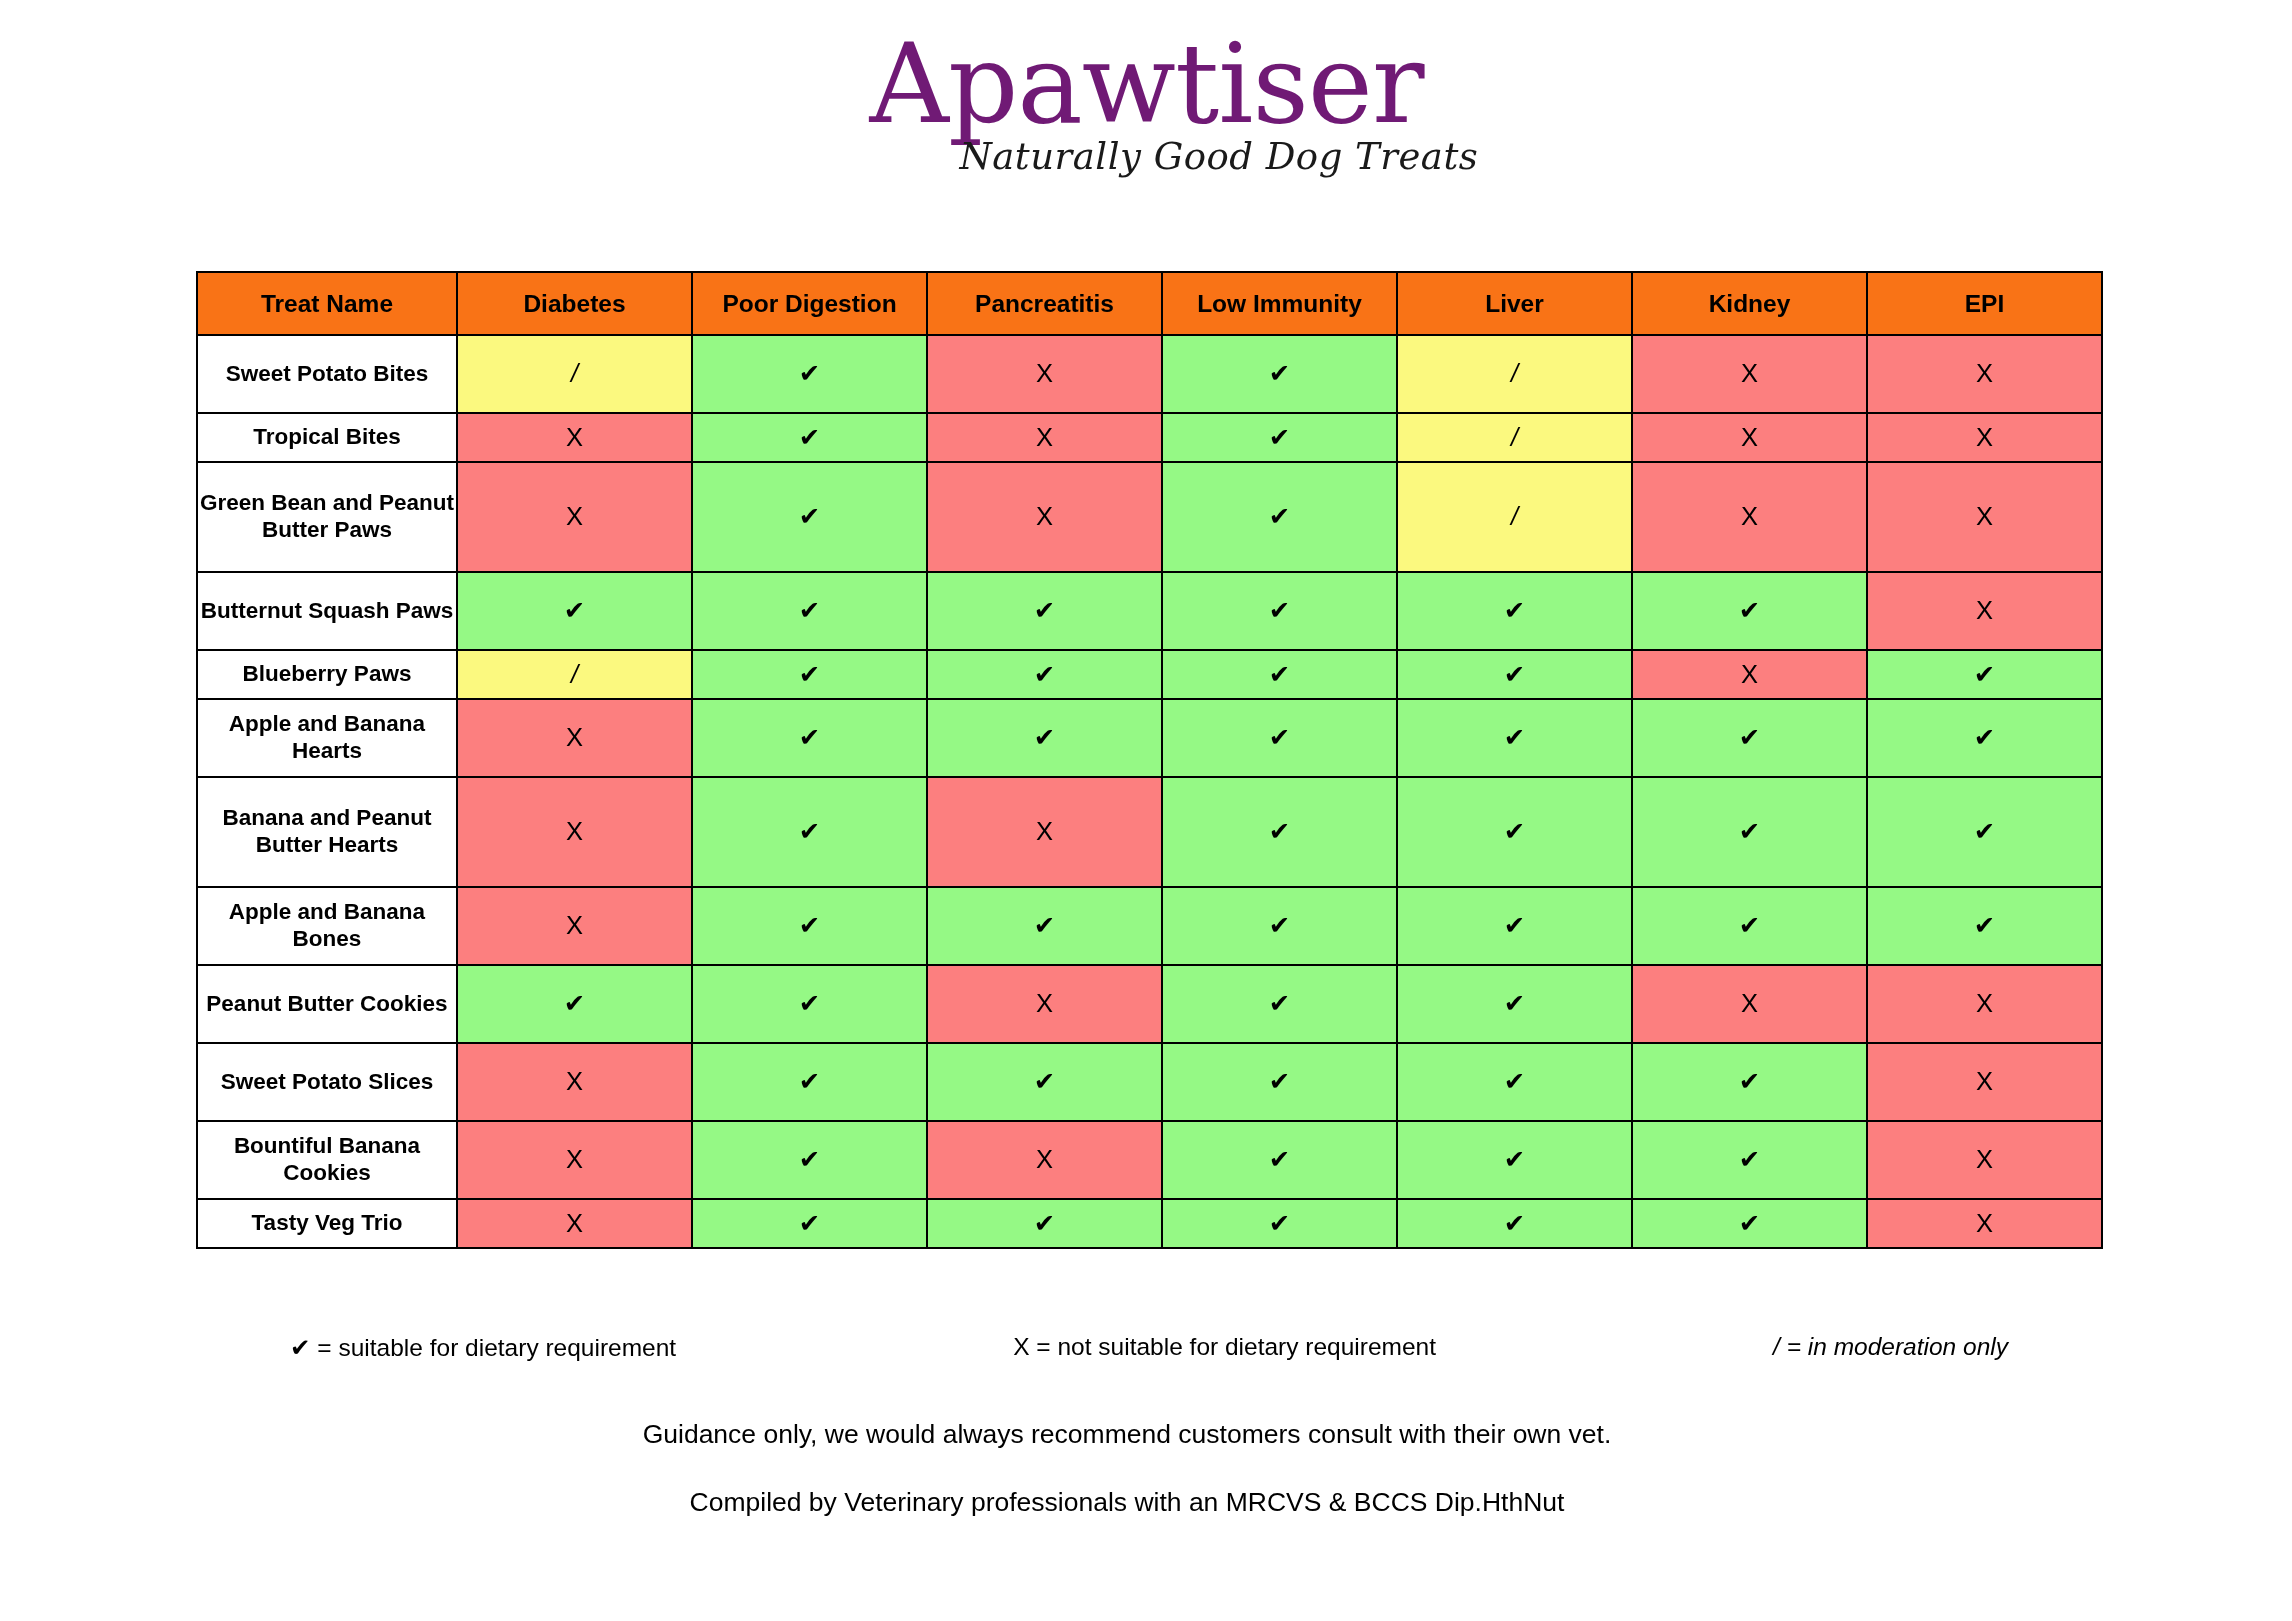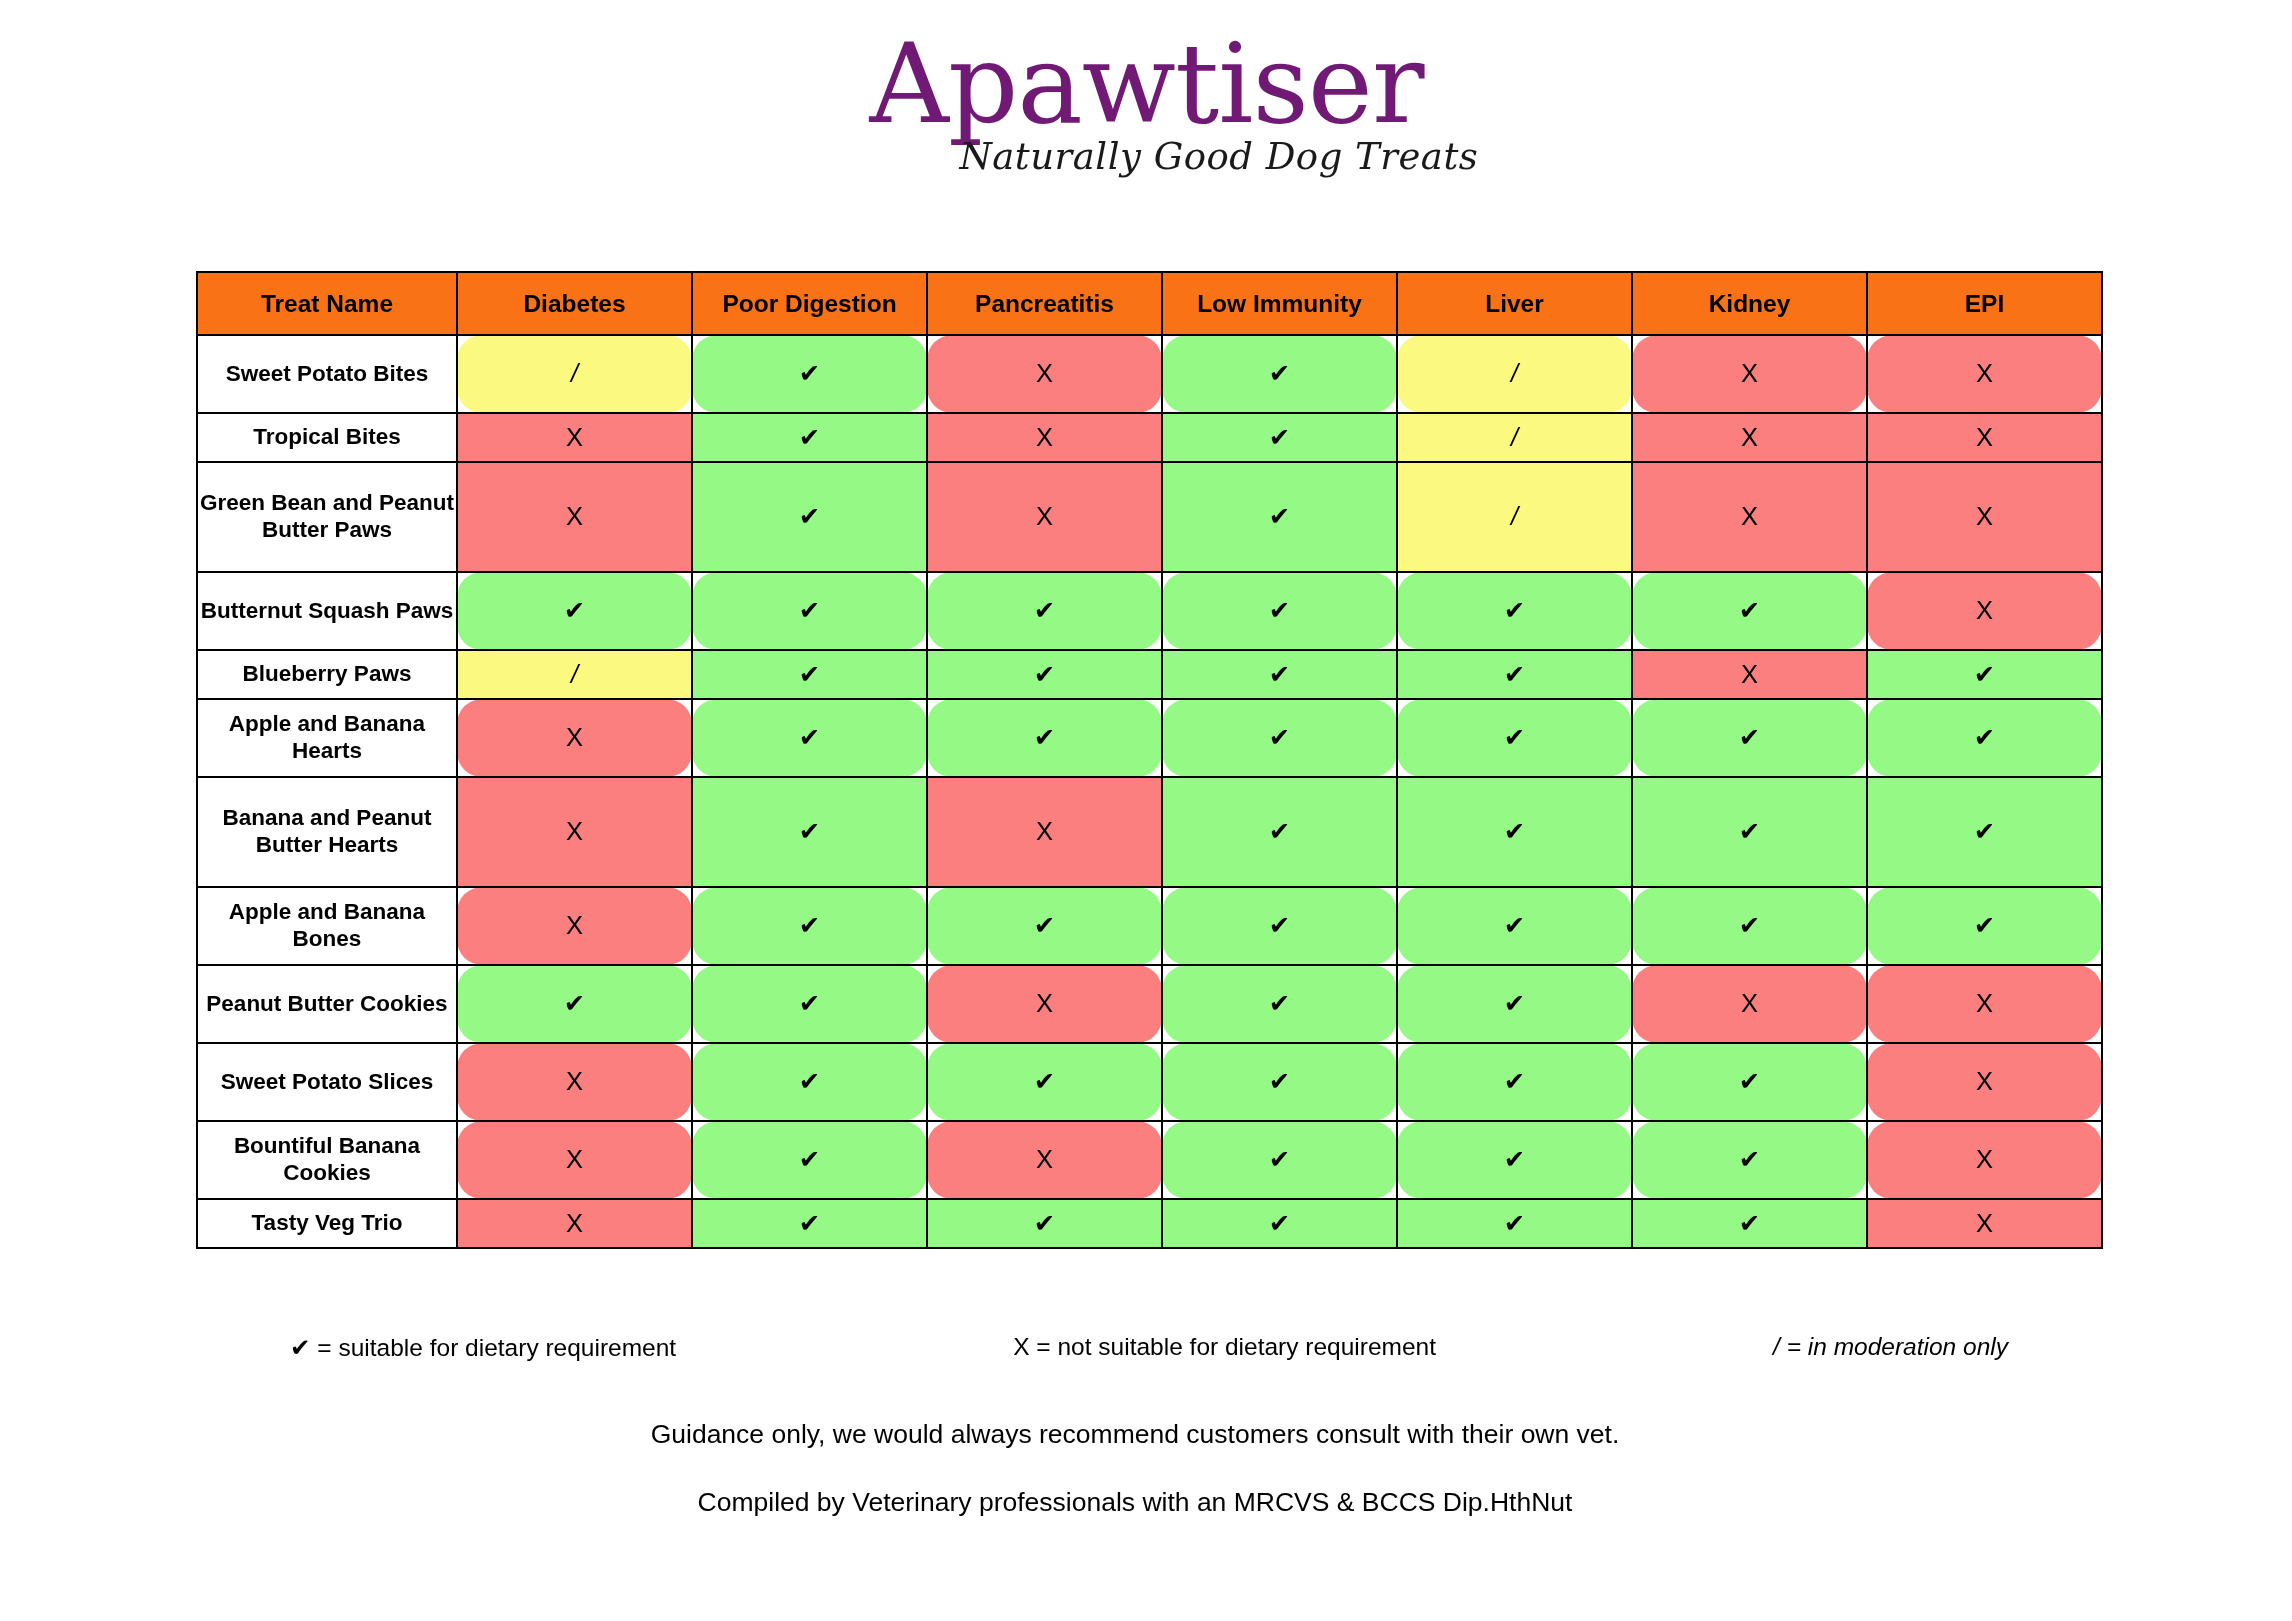--- a/index.html
+++ b/index.html
@@ -99,40 +99,40 @@
   .green { background: #95f985; }
   .red   { background: #fc7f7f; }
   .yellow{ background: #fbf97f; }
 
   .mark-check { font-size: 25.5px; }
   .mark-x { font-size: 25.5px; }
   .mark-slash { font-style: italic; font-size: 25.5px; }
 
   
   tr.h1 td { height: 47px; }
-  tr.h2 td { height: 76px; border-radius: 25px; }
+  tr.h2 td { height: 76px; }
   tr.h3 td { height: 108px; }
 
   
   .legend {
     position: absolute;
     left: 196px;
     top: 1333px;
     width: 1906px;
     font-size: 24.5px;
     display: flex;
     justify-content: space-between;
     padding: 0 94px;
     box-sizing: border-box;
   }
   .legend span { white-space: nowrap; }
   .legend .ital { font-style: italic; }
   .footer-lines {
     position: absolute;
-    left: 8px;
+    left: 0;
     top: 1382px;
     width: 2254px;
     text-align: center;
   }
   .footer-lines div {
     font-size: 26.5px;
     margin-top: 37px;
   }
 </style>
 </head>

